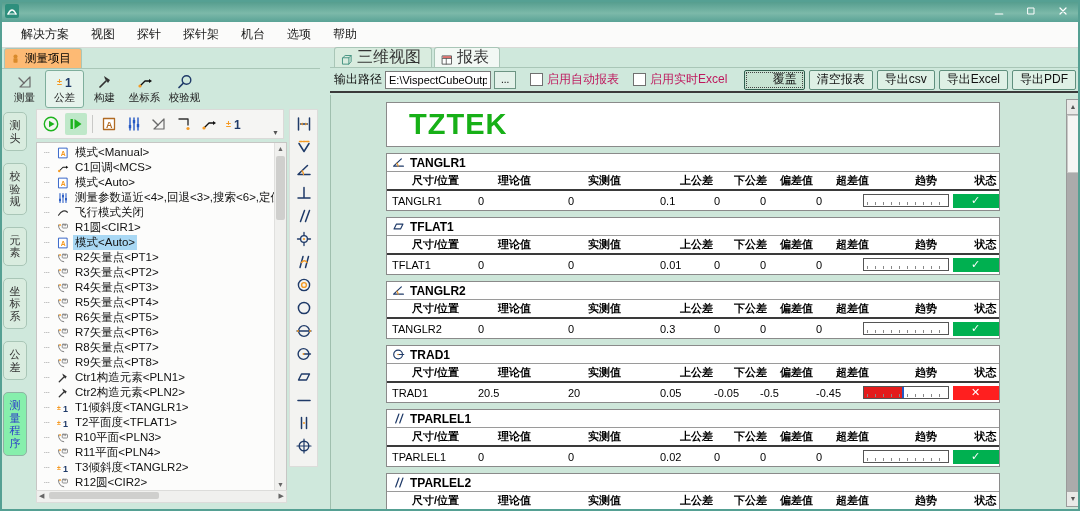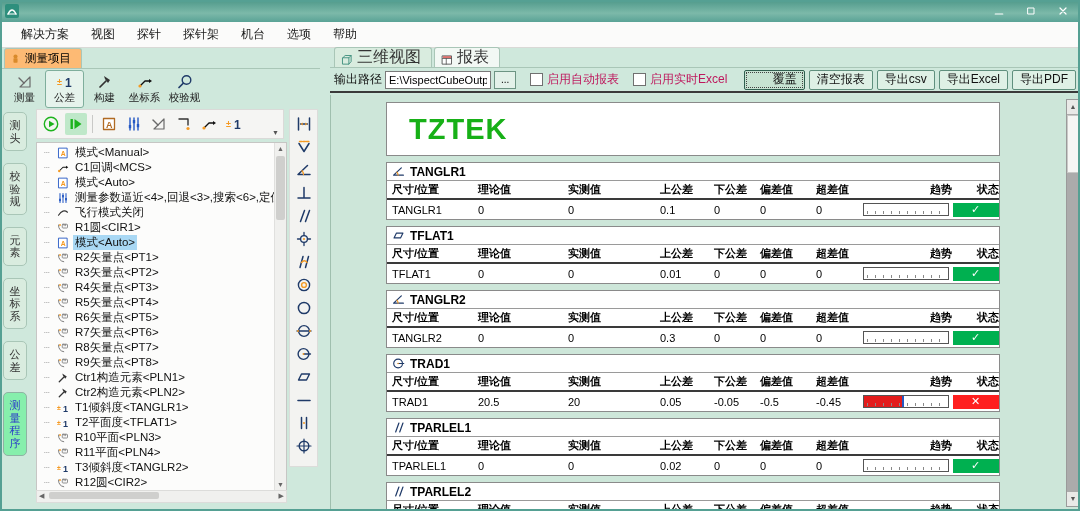--- a/index.html
+++ b/index.html
@@ -94,31 +94,31 @@
   .chk .box{width:11px;height:11px;border:1px solid #707070;background:#fff;flex:none;}
   .chk .clab{font-size:12px;color:#be185d;}
   .rt-actions{margin-left:auto;display:flex;gap:4px;align-items:center;}
   .act-btn{height:20px;border:1px solid #5f8f7d;background:#def0e5;font-size:12px;color:#111;
            font-family:inherit;padding:0 7px;border-radius:2px;}
   .act-btn.pressed{background:#c7e3d2;border:1px solid #2f5f4f;outline:1px dotted #444;outline-offset:-3px;padding-left:28px;}
 
   
   .report{position:absolute;left:330px;top:95px;width:750px;height:416px;background:#cde6d9;border-left:1px solid #9fbfae;}
   .cards{position:absolute;left:55px;top:0;width:614px;}
-  .logo-card{margin-top:7px;height:54px;background:#fff;border:1px solid #8a8a8a;display:flex;align-items:center;padding-left:22px;box-sizing:border-box;}
+  .logo-card{margin-top:7px;height:45px;background:#fff;border:1px solid #8a8a8a;display:flex;align-items:center;padding-left:22px;box-sizing:border-box;}
   .logo{font-size:29px;font-weight:bold;color:#17b017;letter-spacing:1px;}
   .card{margin-top:6px;background:#fff;border:1px solid #8a8a8a;}
   .card-title{height:17px;display:flex;align-items:center;gap:5px;padding-left:5px;
               font-size:12px;font-weight:bold;color:#000;border-bottom:1px solid #9a9a9a;}
   .card-title .gicn{width:13px;height:13px;}
   .grid{display:grid;grid-template-columns:86px 90px 92px 54px 46px 56px 49px 92px 1fr;align-items:center;}
-  .hrow{height:17px;font-size:11px;font-weight:bold;border-bottom:2px solid #3a3a3a;}
+  .hrow{height:17px;font-size:11px;font-weight:bold;border-bottom:2px solid #3a3a3a;padding-left:20px;}
   .drow{height:19px;font-size:11px;}
   .cell{padding-left:5px;overflow:hidden;white-space:nowrap;}
-  .cell.ctr{text-align:right;padding-left:0;}
+  .cell.ctr{text-align:center;padding-left:0;}
   .trend{width:84px;height:11px;border:1px solid #555;background:#fff;position:relative;margin-left:3px;}
   .trend::after{content:'';position:absolute;left:3px;right:2px;bottom:1px;height:3px;
                 background-image:repeating-linear-gradient(90deg,#888 0 1px,transparent 1px 8px);}
   .trend .fill{position:absolute;left:0;top:0;bottom:0;}
   .trend .mark{position:absolute;top:0;bottom:0;width:2px;background:#2458c4;}
   .status{width:46px;height:14px;margin:0 auto;display:flex;align-items:center;justify-content:center;
           color:#fff;font-size:11px;font-weight:bold;}
 
   .rscroll{position:absolute;left:735px;top:4px;width:12px;height:406px;background:#ababab;border:1px solid #9a9a9a;}
   .rscroll .arr{height:14px;background:#e9e9e7;font-size:7px;color:#555;text-align:center;line-height:14px;}

